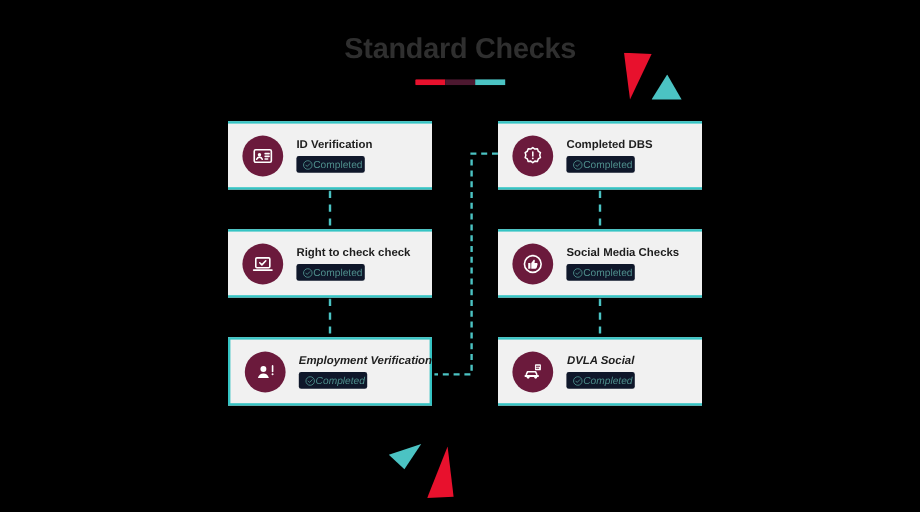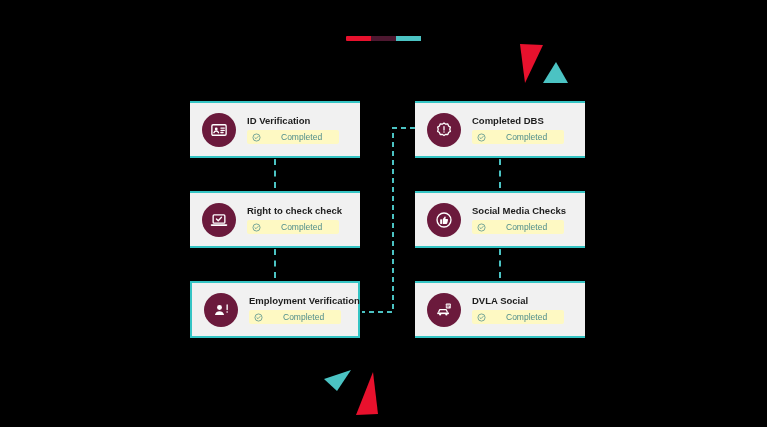--- a/index.html
+++ b/index.html
@@ -75,24 +75,25 @@
     width: 170px;
     height: 57px;
     background: #f1f1f1;
     border-top: 2px solid #35c4c4;
     border-bottom: 2px solid #35c4c4;
     box-sizing: border-box;
     display: flex;
     align-items: center;
     padding-left: 12px;
     box-shadow: 0 1px 2px rgba(0,0,0,0.25);
+    text-align: center;
   }
   .card.row-0 { top: 0px; }
   .card.row-1 { top: 90px; }
-  .card.row-2 { top: 180px; }
+  .card.row-2 { top: 180px; font-style: italic; }
   .card.highlighted {
     border-left: 2px solid #35c4c4;
     border-right: 2px solid #35c4c4;
   }
 
   .card-icon {
     width: 34px;
     height: 34px;
     min-width: 34px;
     border-radius: 50%;
@@ -108,24 +109,24 @@
   .card-title {
     font-size: 9.5px;
     font-weight: bold;
     color: #1d1d1d;
     line-height: 11px;
     white-space: nowrap;
   }
   .status-badge {
     display: inline-flex;
     align-items: center;
-    gap: 20px;
-    background: #fef9c3;
+    gap: 0;
+    background: #0f172a;
     border-radius: 2px;
-    padding: 2px 17px 2px 5px;
+    padding: 2px 2px 2px 5px;
     align-self: flex-start;
   }
   .status-badge .badge-check svg { display: block; }
   .status-label {
     font-size: 8.5px;
     color: #4e8d8b;
     line-height: 10px;
     white-space: nowrap;
   }
 
@@ -146,20 +147,21 @@
     left: 0;
     width: 396px;
     height: 237px;
     pointer-events: none;
   }
 </style>
 </head>
 <body>
 
 <div class="title-block">
+  <h1 class="page-title">Standard Checks</h1>
   <div class="title-underline">
     <span class="tu-1"></span>
     <span class="tu-2"></span>
     <span class="tu-3"></span>
   </div>
 </div>
 
 <div class="deco deco-tr-red">
   <svg width="26" height="40" viewBox="0 0 26 40">
       <polygon points="2,0 25,1 7,39" fill="#e8112d"></polygon>

